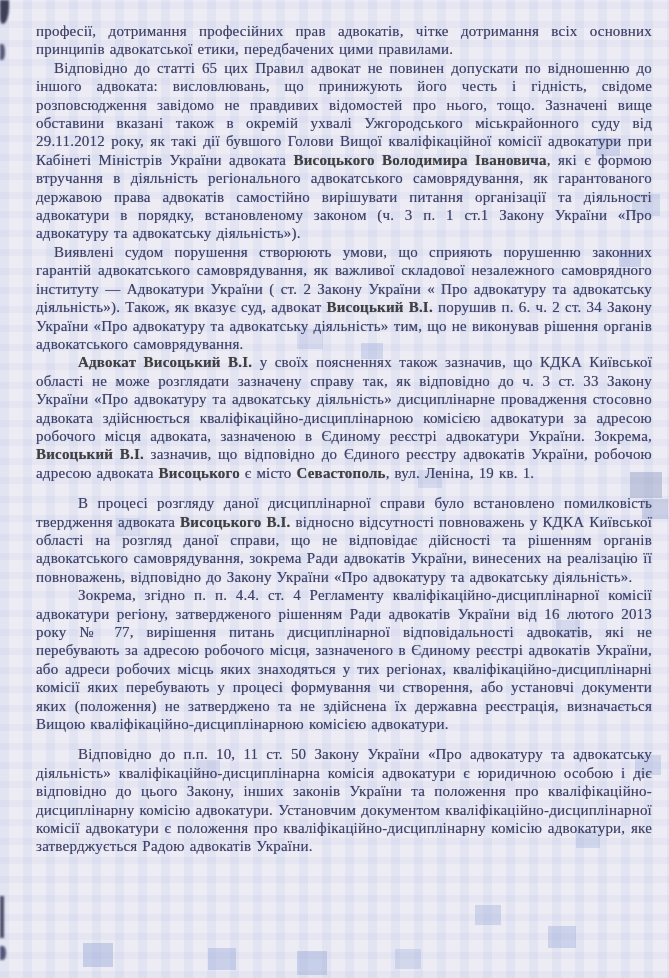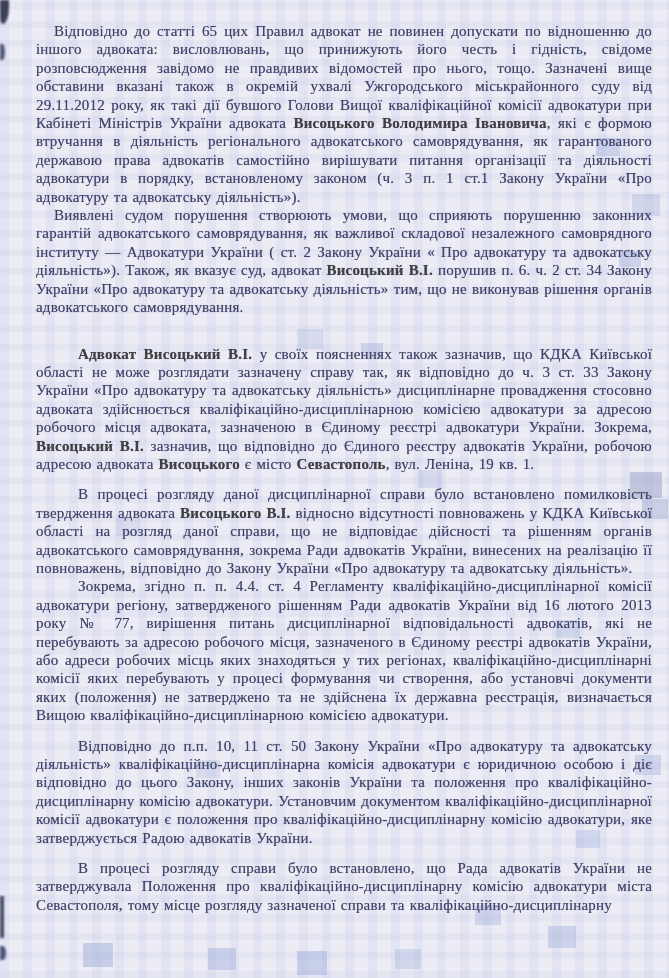--- a/index.html
+++ b/index.html
@@ -50,35 +50,35 @@
     position:absolute;left:36px;top:22px;width:616px;
     color:#3f4268;
     font-size:15px;line-height:18.4px;
     text-align:justify;letter-spacing:.2px;word-spacing:1px;
     text-shadow:0 0 .7px rgba(62,66,110,.55);
   }
   .text p{margin:0;}
   .text p.indent-small{text-indent:18px;}
   .text p.indent-large{text-indent:42px;}
   .text p.spaced{margin-top:12px;}
-  .text p.spaced-wide{margin-top:28px;}
+  .text p.spaced-wide{}
   .text .b{font-weight:bold;color:#404040;}
 </style>
 </head>
 <body>
 
 <div class="page" style="background: rgb(237, 236, 245);">
   <div class="noise"></div>
   <div class="patches"></div>
   <div class="smudge s1"></div>
   <div class="smudge s2"></div>
   <div class="smudge s3"></div>
   <div class="smudge s4"></div>
   <div class="text" style="color: rgb(63, 66, 104);">
+      <p class="indent-none"><span>професії, дотримання професійних прав адвокатів, чітке дотримання  всіх основних принципів адвокатської етики, передбачених цими правилами.</span></p>
       <p class="indent-small"><span>Відповідно до статті 65 цих Правил адвокат не повинен допускати по відношенню до іншого адвоката: висловлювань, що принижують його честь і гідність, свідоме розповсюдження завідомо не правдивих відомостей про нього,  тощо. Зазначені вище обставини вказані також в  окремій ухвалі Ужгородського міськрайонного суду від 29.11.2012 року, як   такі дії бувшого Голови Вищої кваліфікаційної комісії адвокатури при Кабінеті Міністрів України адвоката </span><span class="b">Висоцького Володимира Івановича</span><span>, які є формою втручання в діяльність регіонального адвокатського самоврядування, як гарантованого державою права адвокатів самостійно вирішувати питання організації та діяльності адвокатури  в  порядку, встановленому законом (ч. 3 п. 1 ст.1 Закону України «Про адвокатуру та адвокатську діяльність»).</span></p>
       <p class="indent-small"><span>Виявлені  судом порушення створюють умови, що сприяють порушенню законних гарантій  адвокатського  самоврядування,    як  важливої  складової  незалежного самоврядного інституту — Адвокатури України ( ст. 2 Закону України « Про адвокатуру та адвокатську діяльність»). Також, як вказує суд, адвокат </span><span class="b">Висоцький В.І.</span><span> порушив п. 6. ч. 2 ст. 34 Закону України «Про адвокатуру та адвокатську діяльність» тим, що не виконував рішення органів адвокатського самоврядування.</span></p>
       <p class="indent-large spaced-wide"><span class="b">Адвокат Висоцький В.І.</span><span> у своїх поясненнях також зазначив, що КДКА Київської області не може розглядати зазначену справу так, як відповідно до ч. 3 ст. 33  Закону України «Про адвокатуру та адвокатську діяльність» дисциплінарне провадження стосовно адвоката здійснюється кваліфікаційно-дисциплінарною комісією адвокатури за адресою робочого місця адвоката, зазначеною в Єдиному реєстрі адвокатури України. Зокрема, </span><span class="b">Висоцький В.І.</span><span> зазначив, що відповідно до Єдиного реєстру адвокатів України, робочою адресою адвоката </span><span class="b">Висоцького</span><span> є місто </span><span class="b">Севастополь</span><span>, вул. Леніна, 19 кв. 1.</span></p>
       <p class="indent-large spaced"><span>В процесі розгляду  даної дисциплінарної справи було встановлено помилковість твердження адвоката </span><span class="b">Висоцького В.І.</span><span> відносно відсутності повноважень у   КДКА Київської області на розгляд  даної справи, що не відповідає  дійсності та рішенням органів адвокатського самоврядування, зокрема Ради адвокатів України, винесених на реалізацію її повноважень, відповідно до Закону України «Про адвокатуру та адвокатську діяльність».</span></p>
       <p class="indent-large"><span>Зокрема, згідно  п. п. 4.4. ст. 4 Регламенту кваліфікаційно-дисциплінарної комісії адвокатури регіону, затвердженого рішенням Ради адвокатів України від 16 лютого 2013 року № 77, вирішення питань дисциплінарної відповідальності адвокатів, які не перебувають за адресою робочого місця, зазначеного в Єдиному реєстрі адвокатів України, або адреси робочих місць яких знаходяться у тих регіонах, кваліфікаційно-дисциплінарні комісії яких перебувають у процесі формування чи створення, або установчі документи яких (положення) не затверджено та не здійснена їх державна реєстрація, визначається Вищою кваліфікаційно-дисциплінарною комісією адвокатури.</span></p>
       <p class="indent-large spaced"><span>Відповідно до п.п. 10, 11 ст. 50 Закону України «Про адвокатуру та адвокатську діяльність» кваліфікаційно-дисциплінарна комісія адвокатури є юридичною особою і діє відповідно до цього Закону, інших законів України та положення про кваліфікаційно-дисциплінарну комісію адвокатури. Установчим документом кваліфікаційно-дисциплінарної комісії адвокатури є положення про кваліфікаційно-дисциплінарну комісію адвокатури, яке затверджується Радою адвокатів України.</span></p>
-      <p class="indent-large spaced"><span>В процесі розгляду справи було встановлено, що Рада адвокатів України не затверджувала Положення про кваліфікаційно-дисциплінарну комісію адвокатури міста Севастополя, тому місце розгляду зазначеної справи та кваліфікаційно-дисциплінарну</span></p>
     </div>
 </div>
 
 </body></html>

